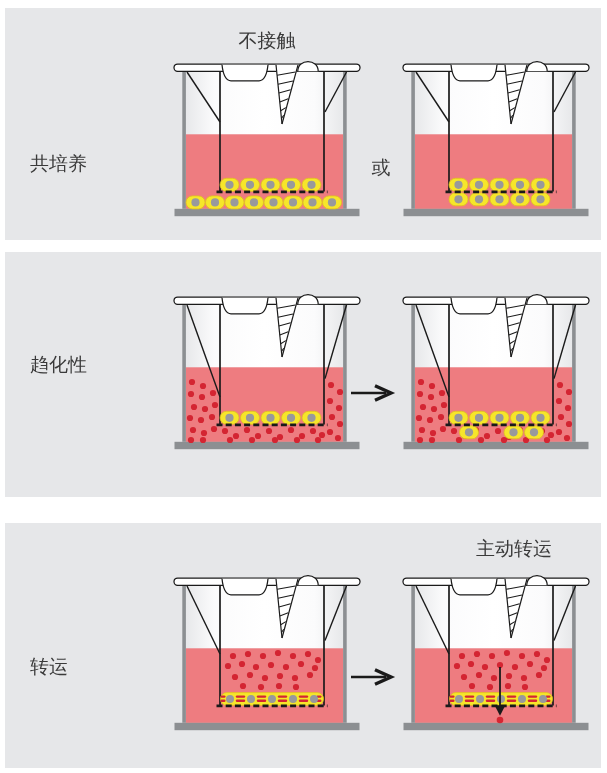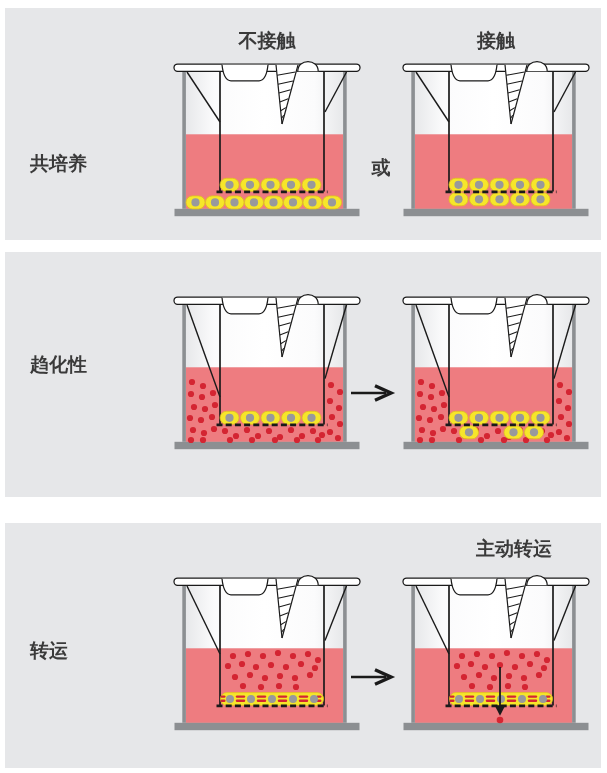--- a/index.html
+++ b/index.html
@@ -2,21 +2,21 @@
 <html style="--page-bg: #ffffff; --panel-bg: #e6e7e9; --text: #3a3a3a;"><head>
 <meta charset="utf-8">
 <style>
   html,body{margin:0;padding:0}
   body{font-family:"Liberation Sans","DejaVu Sans",sans-serif;}
   .page{position:relative;width:607px;height:773px;background:var(--page-bg,#fff);overflow:hidden}
   .panel{position:absolute;left:5px;width:596px;background:var(--panel-bg,#e6e7e9)}
   #panel-1{top:8px;height:232px}
   #panel-2{top:252px;height:245px}
   #panel-3{top:523px;height:245px}
-  .cjk{position:absolute;font-size:19px;font-weight:700;color:var(--text,#3a3a3a);line-height:22px;white-space:nowrap}
+  .cjk{position:absolute;font-size:19px;font-weight:400;color:var(--text,#3a3a3a);line-height:22px;white-space:nowrap}
   .hdr{width:190px;text-align:center}
   .row-label{left:25px}
   .or{width:38px;text-align:center}
   .well{position:absolute;width:190px;height:162px}
   .arrow{position:absolute;width:48px;height:20px}
 </style>
 </head>
 <body>
 
 <svg width="0" height="0" style="position:absolute" aria-hidden="true">
@@ -28,21 +28,20 @@
       <stop offset="0.82" stop-color="#fbfbfc"></stop>
       <stop offset="1" stop-color="#e7e8ea"></stop>
     </linearGradient>
   </defs>
 </svg>
 
 <div class="page">
 
   <section class="panel" id="panel-1">
     <div class="cjk hdr" style="left:167px;top:22px">不接触</div>
-    <div class="cjk hdr" style="left:396px;top:22px">接触</div>
     <div class="cjk row-label" style="top:145px">共培养</div>
     <svg class="well" style="left:167px;top:48px" viewBox="0 0 190 162">
         <rect x="14" y="12" width="157" height="66.5" fill="url(#gAir)"></rect>
         <rect x="13.8" y="78.3" width="157.4" height="74.6" fill="#ee7c80"></rect>
         <rect x="2.5" y="152.8" width="185" height="7.4" fill="#8c8f92"></rect>
         <line x1="12.1" y1="13" x2="12.1" y2="152.8" stroke="#8c8f92" stroke-width="3.6"></line>
         <line x1="172.9" y1="13" x2="172.9" y2="152.8" stroke="#8c8f92" stroke-width="3.6"></line>
         <line x1="15" y1="16" x2="48" y2="66" stroke="#1a1a1a" stroke-width="1.4"></line>
         <line x1="174.5" y1="16" x2="153" y2="56" stroke="#1a1a1a" stroke-width="1.4"></line>
         <line x1="48" y1="15" x2="48" y2="135.5" stroke="#1a1a1a" stroke-width="1.7"></line>
@@ -297,21 +296,21 @@
         <rect x="103" y="136.8" width="19" height="13" rx="6.5" fill="#f6e62a" stroke="#e0c020" stroke-width="0.8"></rect>
         <circle cx="112.5" cy="143.3" r="4.1" fill="#98999c"></circle>
         <rect x="123.5" y="136.8" width="19" height="13" rx="6.5" fill="#f6e62a" stroke="#e0c020" stroke-width="0.8"></rect>
         <circle cx="133" cy="143.3" r="4.1" fill="#98999c"></circle>
         <line x1="44.5" y1="135.9" x2="155.5" y2="135.9" stroke="#1a1a1a" stroke-width="2.8" stroke-dasharray="6 3.2"></line>
       </svg>
   </section>
 
   <section class="panel" id="panel-3">
     <div class="cjk hdr" style="left:414px;top:15px">主动转运</div>
-    <div class="cjk row-label" style="top:117px">转运</div>
+    <div class="cjk row-label" style="top:133px">转运</div>
     <svg class="well" style="left:167px;top:47px" viewBox="0 0 190 162">
         <rect x="14" y="12" width="157" height="66.5" fill="url(#gAir)"></rect>
         <rect x="13.8" y="78.3" width="157.4" height="74.6" fill="#ee7c80"></rect>
         <rect x="2.5" y="152.8" width="185" height="7.4" fill="#8c8f92"></rect>
         <line x1="12.1" y1="13" x2="12.1" y2="152.8" stroke="#8c8f92" stroke-width="3.6"></line>
         <line x1="172.9" y1="13" x2="172.9" y2="152.8" stroke="#8c8f92" stroke-width="3.6"></line>
         <line x1="15" y1="16" x2="48" y2="84" stroke="#1a1a1a" stroke-width="1.4"></line>
         <line x1="174.5" y1="16" x2="153" y2="70.4" stroke="#1a1a1a" stroke-width="1.4"></line>
         <line x1="48" y1="15" x2="48" y2="135.5" stroke="#1a1a1a" stroke-width="1.7"></line>
         <line x1="152" y1="15" x2="152" y2="135.5" stroke="#1a1a1a" stroke-width="1.7"></line>

